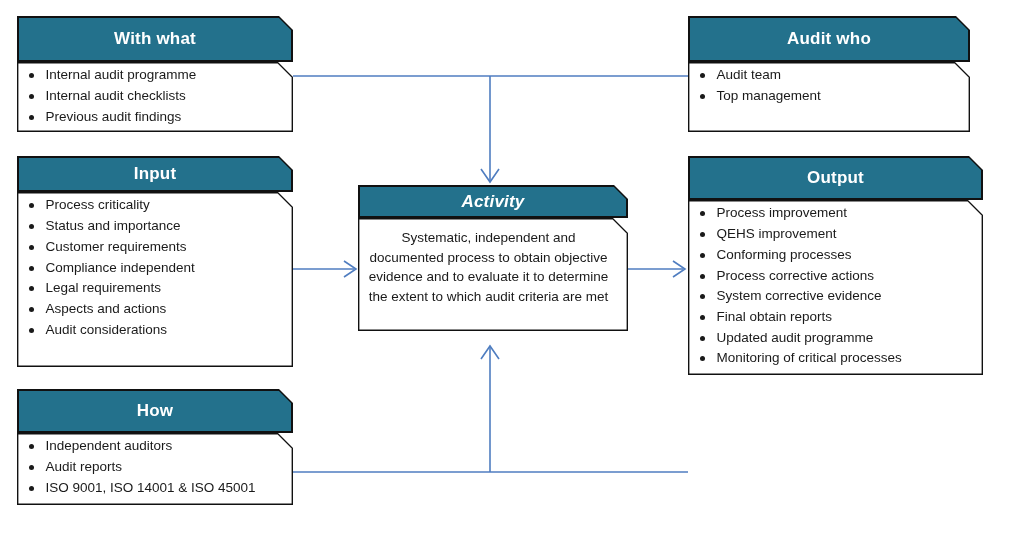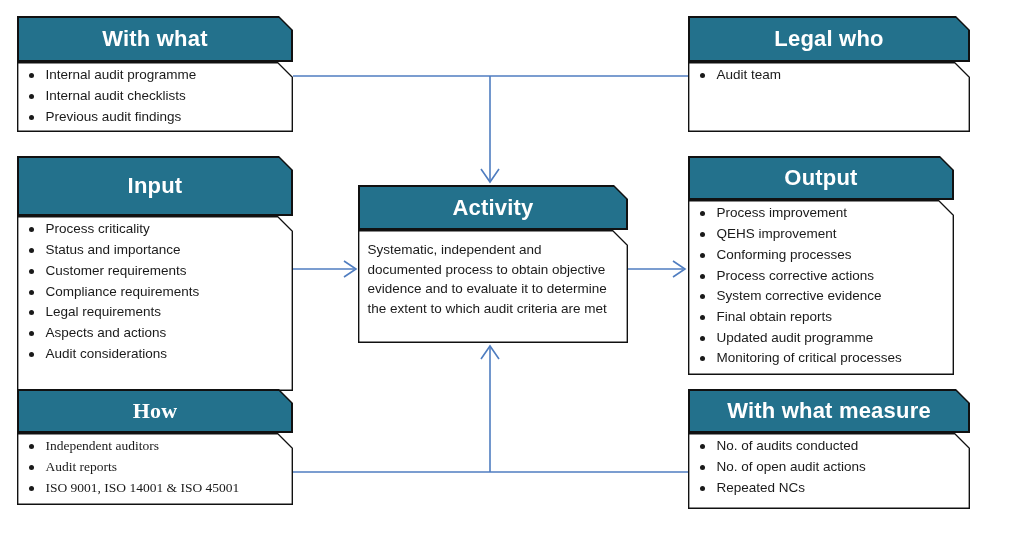--- a/index.html
+++ b/index.html
@@ -24,21 +24,21 @@
     position:relative;background:var(--box-border);
     clip-path:polygon(0 0,calc(100% - 14px) 0,100% 14px,100% 100%,0 100%);
   }
   .hdr .in{
     position:absolute;top:1.8px;left:1.8px;right:1.8px;bottom:1.8px;
     background:var(--header-bg);
     clip-path:polygon(0 0,calc(100% - 12.5px) 0,100% 12.5px,100% 100%,0 100%);
     display:flex;align-items:center;justify-content:center;
   }
   .hdr .title{
-    color:var(--header-text);font-size:22px;font-weight:bold;letter-spacing:.2px;
+    color:var(--header-text);font-size:17px;font-weight:bold;letter-spacing:.2px;
   }
   .bod{
     position:relative;background:var(--box-border);
     clip-path:polygon(0 0,calc(100% - 15px) 0,100% 15px,100% 100%,0 100%);
   }
   .bod .in{
     position:absolute;top:1.4px;left:1.4px;right:1.4px;bottom:1.4px;
     background:var(--body-bg);
     clip-path:polygon(0 0,calc(100% - 14px) 0,100% 14px,100% 100%,0 100%);
     color:var(--body-text);
@@ -46,21 +46,21 @@
   ul.items{list-style:none;margin:2px 0 0 0;padding:0 4px 0 0;}
   ul.items li{
     position:relative;padding-left:27px;font-size:13.5px;line-height:20.7px;
     white-space:nowrap;
   }
   ul.items li::before{
     content:"";position:absolute;left:11px;top:8px;width:5px;height:5px;
     border-radius:50%;background:var(--body-text);
   }
   .activity-text{
-    padding:9px 17px 0 8px;text-align:left;font-size:13.5px;line-height:19.5px;
+    padding:9px 17px 0 8px;text-align:center;font-size:13.5px;line-height:19.5px;
   }
 </style>
 </head>
 <body>
 
 <div class="canvas">
 
   <svg class="connectors" viewBox="0 0 1018 541" xmlns="http://www.w3.org/2000/svg">
 
     <g>
@@ -99,67 +99,68 @@
           <li>Internal audit checklists</li>
           <li>Previous audit findings</li>
         </ul>
       </div>
     </div>
   </div>
 
   <div class="card" style="left:688px;top:16px;width:282px;">
     <div class="hdr" style="height:46px;">
       <div class="in">
-          <span class="title">Legal who</span>
+          <span class="title">Audit who</span>
         </div>
     </div>
     <div class="bod" style="height:70px;">
       <div class="in">
         <ul class="items">
           <li>Audit team</li>
+          <li>Top management</li>
         </ul>
       </div>
     </div>
   </div>
 
   <div class="card" style="left:17px;top:156px;width:276px;">
-    <div class="hdr" style="height:60px;">
+    <div class="hdr" style="height:36px;">
       <div class="in">
           <span class="title">Input</span>
         </div>
     </div>
     <div class="bod" style="height:175px;">
       <div class="in">
         <ul class="items">
           <li>Process criticality</li>
           <li>Status and importance</li>
           <li>Customer requirements</li>
-          <li>Compliance requirements</li>
+          <li>Compliance independent</li>
           <li>Legal requirements</li>
           <li>Aspects and actions</li>
           <li>Audit considerations</li>
         </ul>
       </div>
     </div>
   </div>
 
   <div class="card" style="left:358px;top:185px;width:270px;">
-    <div class="hdr" style="height:45px;">
+    <div class="hdr" style="height:33px;font-style:italic;">
       <div class="in">
           <span class="title">Activity</span>
         </div>
     </div>
     <div class="bod" style="height:113px;">
       <div class="in">
         <p class="activity-text">Systematic, independent and documented process to obtain objective evidence and to evaluate it to determine the extent to which audit criteria are met</p>
       </div>
     </div>
   </div>
 
-  <div class="card" style="left:688px;top:156px;width:266px;">
+  <div class="card" style="left:688px;top:156px;width:295px;">
     <div class="hdr" style="height:44px;">
       <div class="in">
           <span class="title">Output</span>
         </div>
     </div>
     <div class="bod" style="height:175px;">
       <div class="in">
         <ul class="items">
           <li>Process improvement</li>
           <li>QEHS improvement</li>
@@ -167,47 +168,31 @@
           <li>Process corrective actions</li>
           <li>System corrective evidence</li>
           <li>Final obtain reports</li>
           <li>Updated audit programme</li>
           <li>Monitoring of critical processes</li>
         </ul>
       </div>
     </div>
   </div>
 
-  <div class="card" style="left:17px;top:389px;width:276px;font-family:Liberation Serif, serif;">
+  <div class="card" style="left:17px;top:389px;width:276px;">
     <div class="hdr" style="height:44px;">
       <div class="in">
           <span class="title">How</span>
         </div>
     </div>
     <div class="bod" style="height:72px;">
       <div class="in">
         <ul class="items">
           <li>Independent auditors</li>
           <li>Audit reports</li>
           <li>ISO 9001, ISO 14001 &amp; ISO 45001</li>
         </ul>
       </div>
     </div>
   </div>
 
-  <div class="card" style="left:688px;top:389px;width:282px;">
-    <div class="hdr" style="height:44px;">
-      <div class="in">
-          <span class="title">With what measure</span>
-        </div>
-    </div>
-    <div class="bod" style="height:76px;">
-      <div class="in">
-        <ul class="items">
-          <li>No. of audits conducted</li>
-          <li>No. of open audit actions</li>
-          <li>Repeated NCs</li>
-        </ul>
-      </div>
-    </div>
-  </div>
 
 </div>
 
 </body></html>

